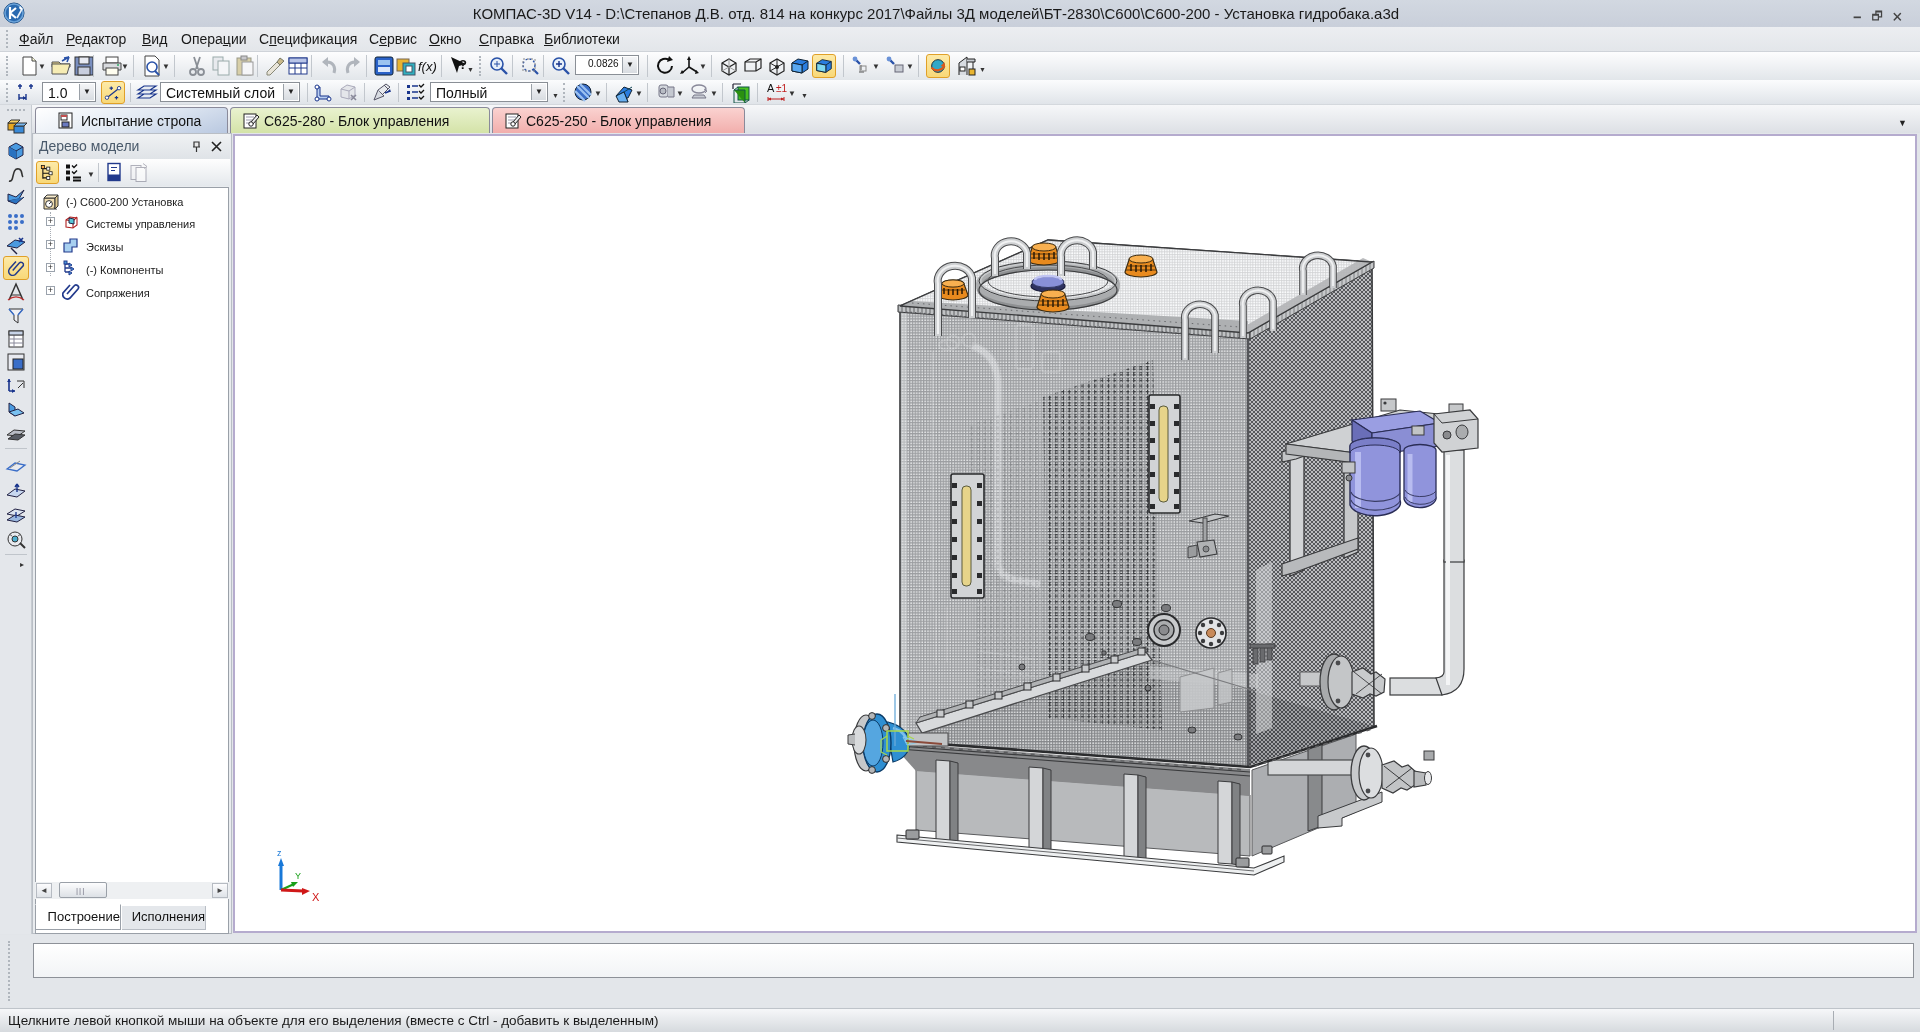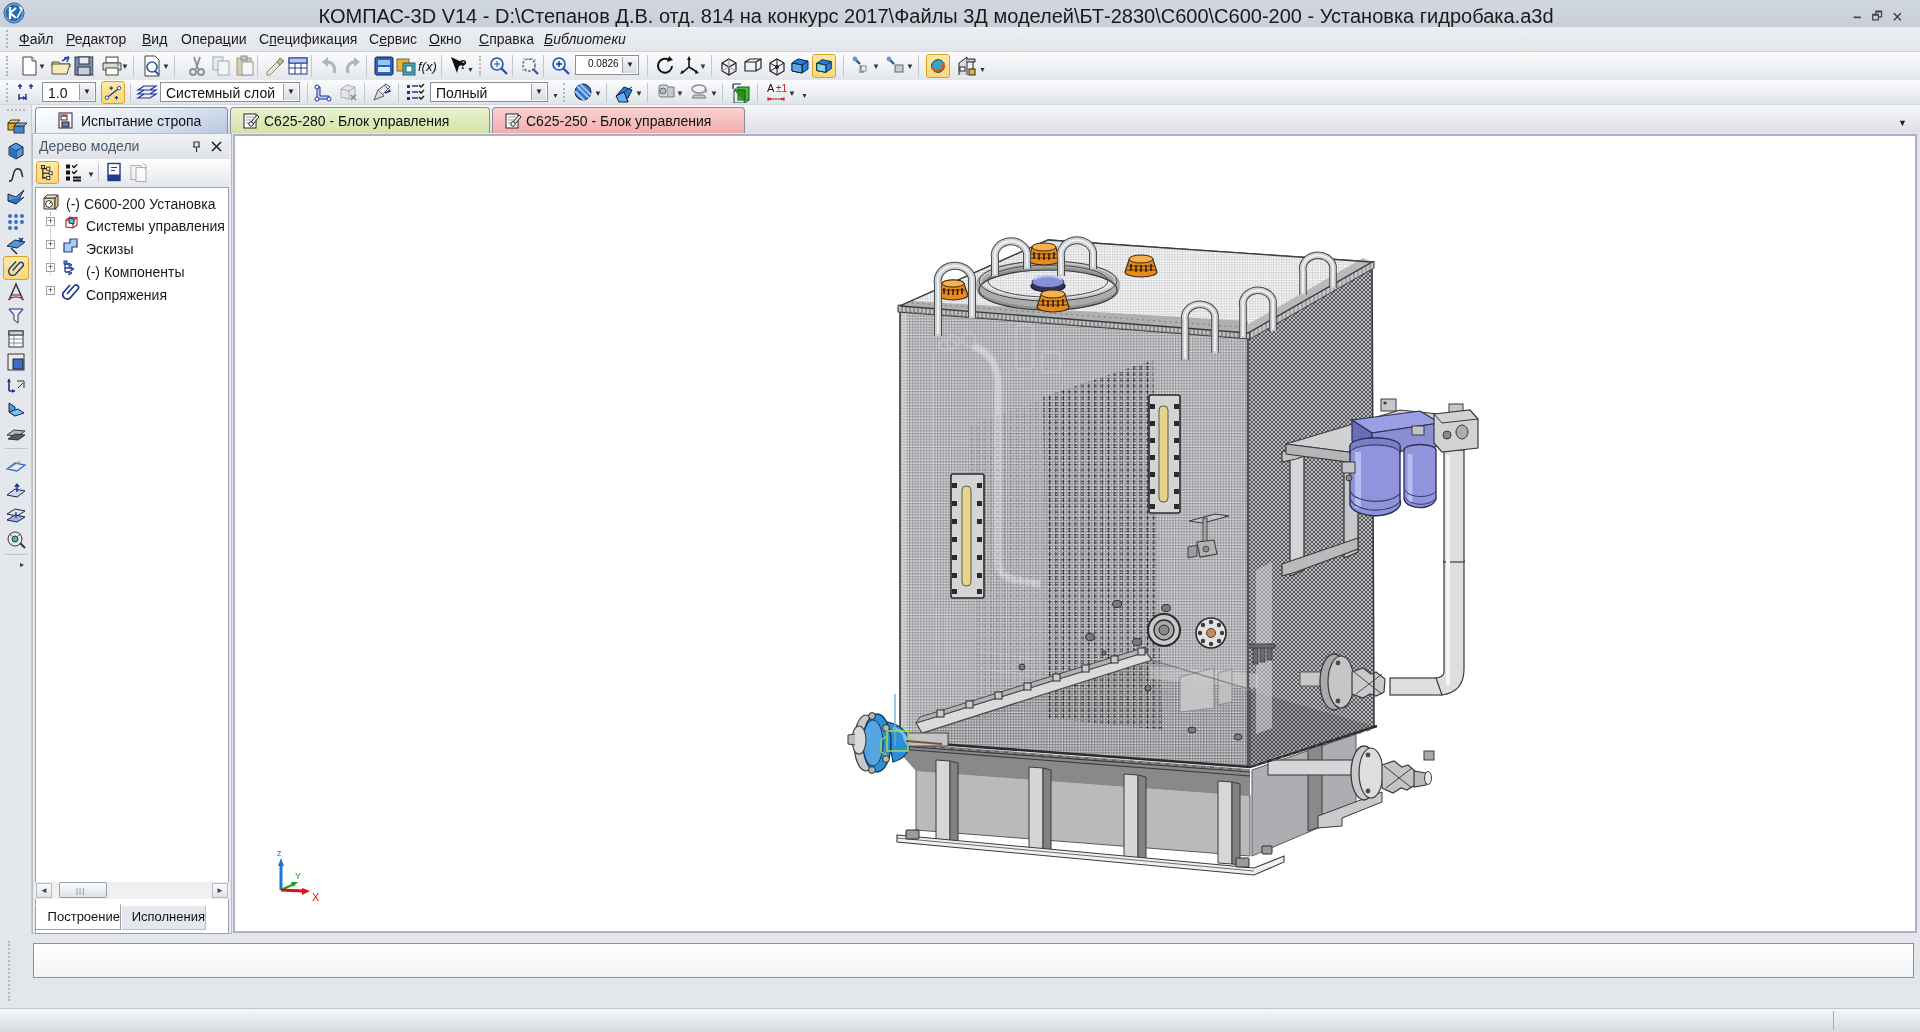--- a/index.html
+++ b/index.html
@@ -2,21 +2,21 @@
 <html><head>
 <meta charset="utf-8">
 <style>
 * { margin:0; padding:0; box-sizing:border-box; }
 html,body { width:1920px; height:1032px; overflow:hidden; font-family:"Liberation Sans", sans-serif; }
 body { position:relative; background:#e2e5e9; font-size:13px; color:#111; }
 .abs { position:absolute; }
 
 
 #titlebar { left:0; top:0; width:1920px; height:27px; background:linear-gradient(#d2d8e1,#c9cfda); }
-#title-text { left:0; top:5px; width:1872px; text-align:center; font-size:20px; color:#1a1a1a; }
+#title-text { left:0; top:5px; width:1872px; text-align:center; font-size:15px; color:#1a1a1a; }
 #winbtns { right:8px; top:7px; color:#444; font-size:12px; letter-spacing:10px; }
 
 
 #menubar { left:0; top:27px; width:1920px; height:25px; background:linear-gradient(#eceef1,#e3e6ea); border-bottom:1px solid #cfd3d9; }
 .menu-item { position:absolute; top:4px; font-size:14px; color:#1a1a1a; }
 .menu-item u { text-decoration:underline; }
 
 
 #tb1 { left:0; top:52px; width:1920px; height:28px; background:linear-gradient(#fdfdfe,#e2e6ea); }
 #tb2 { left:0; top:80px; width:1920px; height:25px; background:linear-gradient(#fbfcfd,#e0e4e9); border-bottom:1px solid #d4d8dd; }
@@ -38,21 +38,21 @@
 
 #sidebar { left:0; top:105px; width:32px; height:829px; background:#e4e7eb; border-right:1px solid #c6cbd1; }
 .sicon { position:absolute; left:5px; width:22px; height:22px; }
 .sicon svg { width:100%; height:100%; }
 
 
 #treepanel { left:32px; top:133px; width:200px; height:801px; background:#e9ecef; border:1px solid #b9bec5; }
 #tp-head { position:absolute; left:1px; top:0; right:1px; height:25px; background:linear-gradient(#f0f2f4,#dfe3e7); color:#4a5a6b; font-size:14px; padding:4px 0 0 5px; }
 #tp-tools { position:absolute; left:1px; top:25px; right:1px; height:27px; background:linear-gradient(#fefefe,#e4e8ec); }
 #tp-content { position:absolute; left:2px; top:53px; width:194px; height:747px; background:#fff; border:1px solid #9aa0a8; }
-.titem { position:absolute; font-size:14px; color:#1a1a1a; white-space:nowrap; }
+.titem { position:absolute; font-size:11px; color:#1a1a1a; white-space:nowrap; }
 .plus { position:absolute; width:9px; height:9px; background:#fff; border:1px solid #9aa2ac; font-size:9px; line-height:7px; text-align:center; color:#333; }
 #tp-scroll { position:absolute; left:2px; top:748px; width:194px; height:17px; background:#eef0f2; }
 #tp-tabs { position:absolute; left:0px; top:770px; width:198px; height:28px;text-align:right; }
 
 
 #viewport { left:233px; top:134px; width:1684px; height:799px; background:#fff; border:2px solid #b5abce; }
 
 
 #propbar { left:0; top:935px; width:1920px; height:72px; background:#e3e6ea; }
 #propinput { position:absolute; left:33px; top:8px; width:1881px; height:35px; background:linear-gradient(#ffffff,#f2f4f6); border:1px solid #8d9198; }
@@ -75,21 +75,21 @@
 <div id="menubar" class="abs">
   <div class="grip" style="left:6px;top:3px;height:18px;"></div>
   <div class="menu-item" style="left:19px;"><u>Ф</u>айл</div>
   <div class="menu-item" style="left:66px;"><u>Р</u>едактор</div>
   <div class="menu-item" style="left:142px;"><u>В</u>ид</div>
   <div class="menu-item" style="left:181px;">Опера<u>ц</u>ии</div>
   <div class="menu-item" style="left:259px;">С<u>п</u>ецификация</div>
   <div class="menu-item" style="left:369px;">С<u>е</u>рвис</div>
   <div class="menu-item" style="left:429px;"><u>О</u>кно</div>
   <div class="menu-item" style="left:479px;"><u>С</u>правка</div>
-  <div class="menu-item" style="left:544px;font-style:italic;"><u>Б</u>иблиотеки</div>
+  <div class="menu-item" style="left:544px;"><u>Б</u>иблиотеки</div>
 </div>
 <div id="tb1" class="abs">
   <div class="grip" style="left:6px;top:4px;height:20px;"></div>
   <div class="ticon" style="left:18px;top:3px;"><svg viewBox="0 0 22 22">
         <path d="M5 2h9l4 4v14H5z" fill="#fff" stroke="#444"></path>
         <path d="M14 2v4h4" fill="#ffd" stroke="#444"></path>
       </svg></div>
   <div class="tarrow" style="left:38px;top:10px;">▼</div>
   <div class="ticon" style="left:50px;top:3px;"><svg viewBox="0 0 22 22">
         <path d="M2 7h7l2 2h9v3H2z" fill="#e8d48a" stroke="#555"></path>
@@ -933,13 +933,14 @@
     <div style="position:absolute;left:2px;top:0;width:86px;height:26px;background:#fff;border:1px solid #9aa0a8;border-top:1px solid #fff;font-size:13px;padding:4px 0 0 7px;">Построение</div>
     <div style="position:absolute;left:89px;top:2px;width:84px;height:24px;background:#e4e7eb;border:1px solid #b9bec5;border-left:none;border-top:none;font-size:13px;padding:3px 0 0 7px;">Исполнения</div>
   </div>
 </div>
 <div id="propbar" class="abs">
     <div style="position:absolute;left:8px;top:6px;height:60px;border-left:2px dotted #b0b6bd;"></div>
     <div id="propinput"></div>
   </div>
 <div id="statusbar" class="abs">
     <div style="position:absolute;left:1833px;top:2px;bottom:2px;width:1px;background:#a8adb3;"></div>
+    <div class="txt">Щелкните левой кнопкой мыши на объекте для его выделения (вместе с Ctrl - добавить к выделенным)</div>
   </div>
 
 </body></html>

